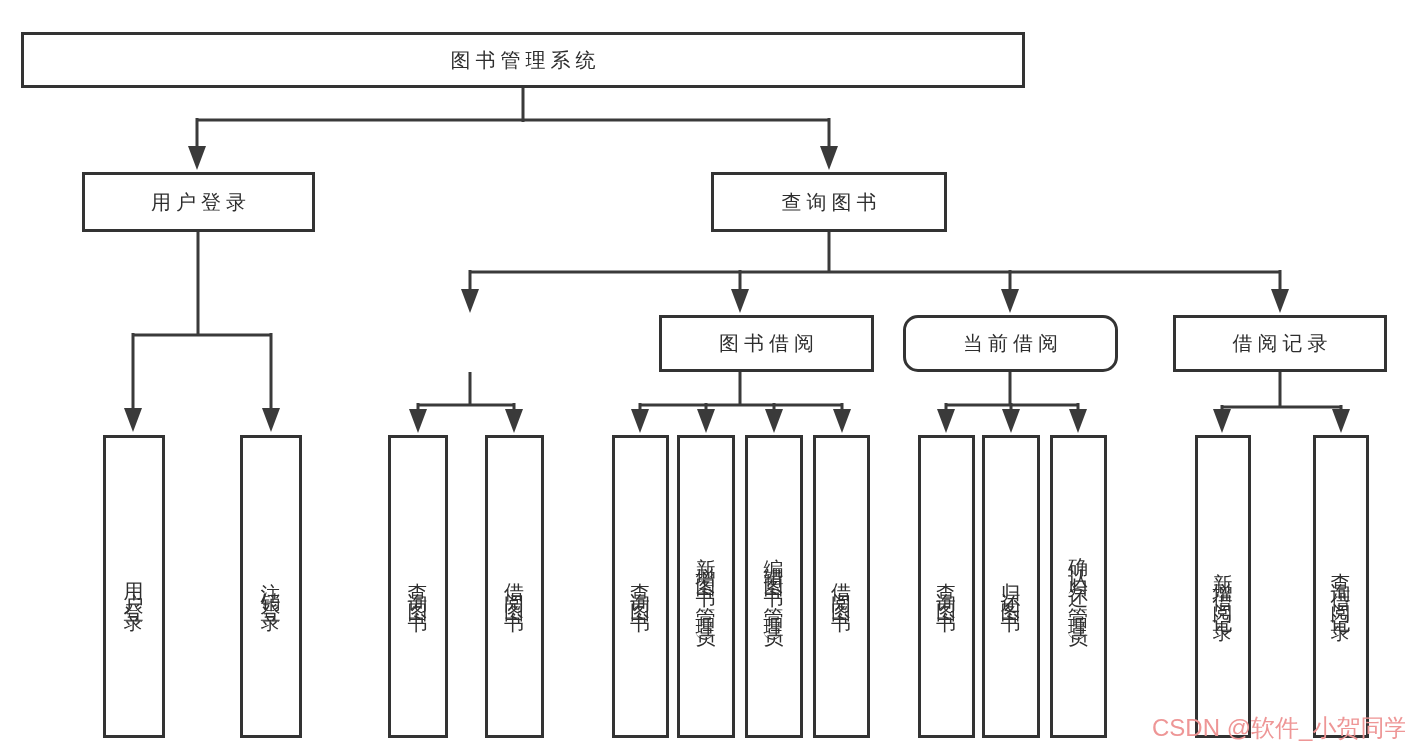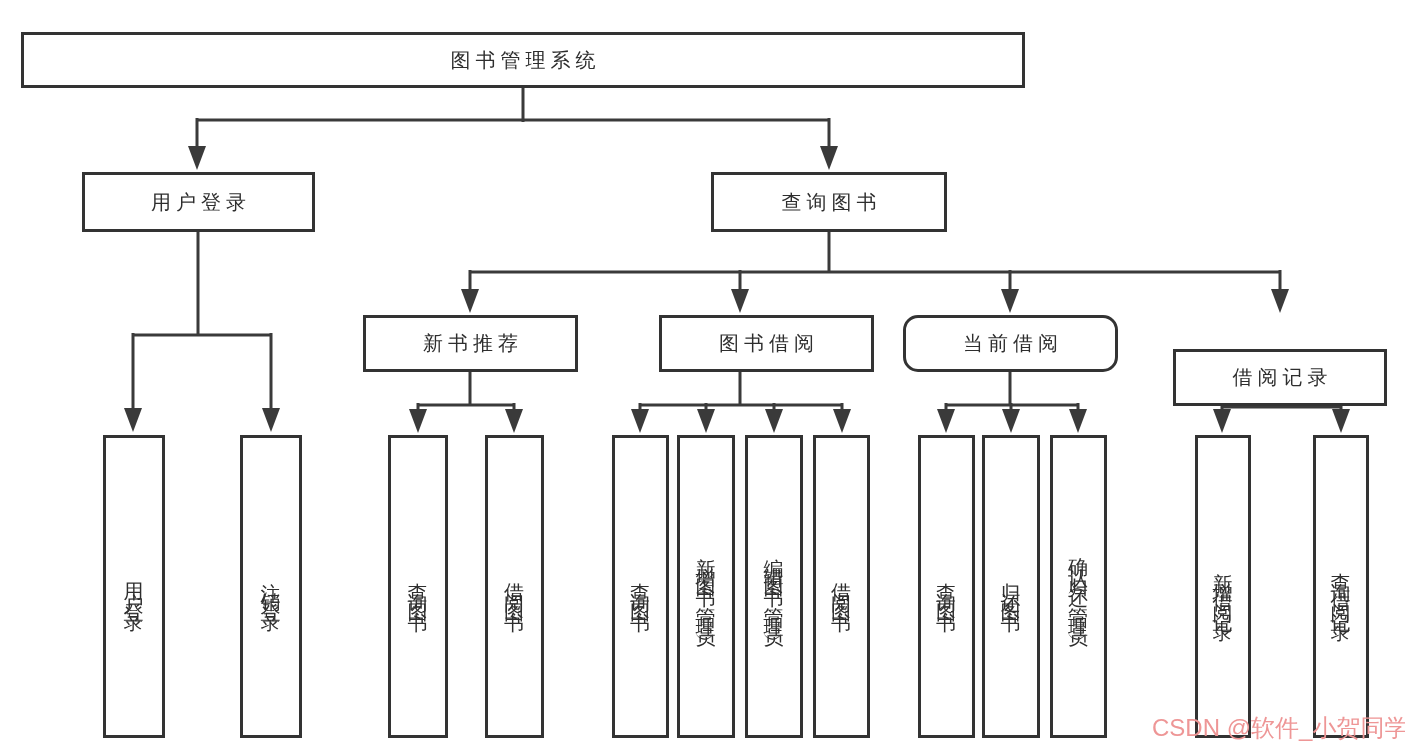--- a/index.html
+++ b/index.html
@@ -23,21 +23,21 @@
   }
   
   #n-root{left:21px;top:32px;width:1004px;height:56px;}
   
   #n-user-login{left:82px;top:172px;width:233px;height:60px;}
   #n-book-mgmt{left:711px;top:172px;width:236px;height:60px;}
   
   #n-new-book{left:363px;top:315px;width:215px;height:57px;}
   #n-book-borrow{left:659px;top:315px;width:215px;height:57px;}
   #n-current{left:903px;top:315px;width:215px;height:57px;border-radius:15px;}
-  #n-record{left:1173px;top:315px;width:214px;height:57px;margin-top:34px;}
+  #n-record{left:1173px;top:315px;width:214px;height:57px;}
   
   .leaf{top:435px;height:303px;}
   #l-u1{left:103px;width:62px;}
   #l-u2{left:240px;width:62px;}
   #l-n1{left:388px;width:60px;}
   #l-n2{left:485px;width:59px;}
   #l-b1{left:612px;width:57px;}
   #l-b2{left:677px;width:58px;}
   #l-b3{left:745px;width:58px;}
   #l-b4{left:813px;width:57px;}
@@ -97,21 +97,20 @@
       <polygon points="1213,409 1231,409 1222,433"></polygon>
       <polygon points="1332,409 1350,409 1341,433"></polygon>
     </g>
   </svg>
 
   <div class="node" id="n-root">图书管理系统</div>
 
   <div class="node" id="n-user-login">用户登录</div>
   <div class="node" id="n-book-mgmt">查询图书</div>
 
-  <div class="node" id="n-new-book">新书推荐</div>
   <div class="node" id="n-book-borrow">图书借阅</div>
   <div class="node" id="n-current">当前借阅</div>
   <div class="node" id="n-record">借阅记录</div>
 
   <div class="node leaf" id="l-u1">
     <span>用户登录</span>
   </div>
   <div class="node leaf" id="l-u2">
     <span>注销登录</span>
   </div>

